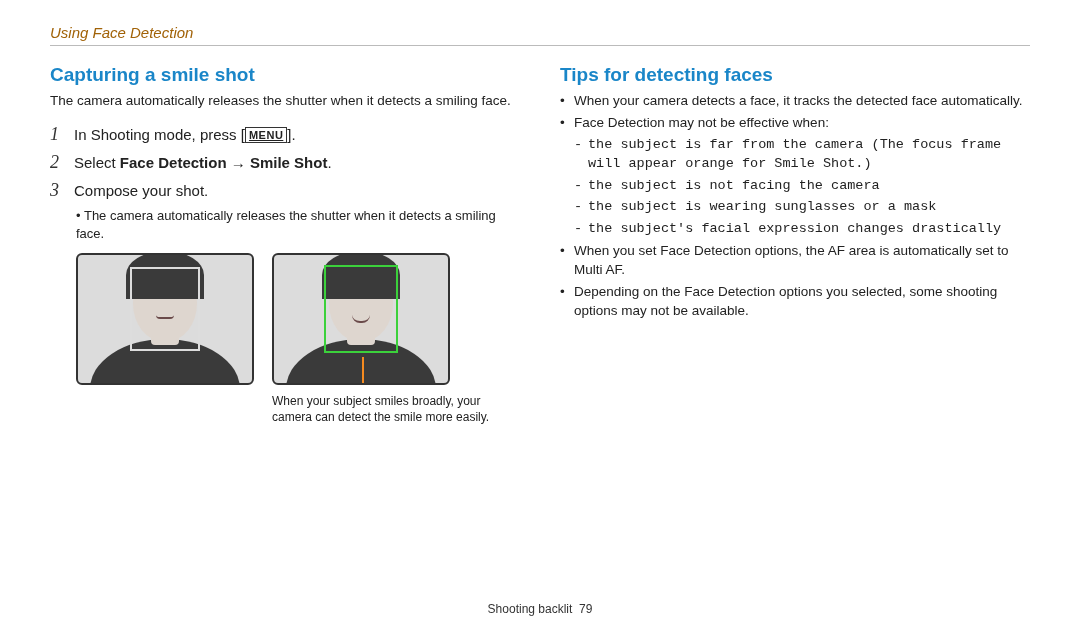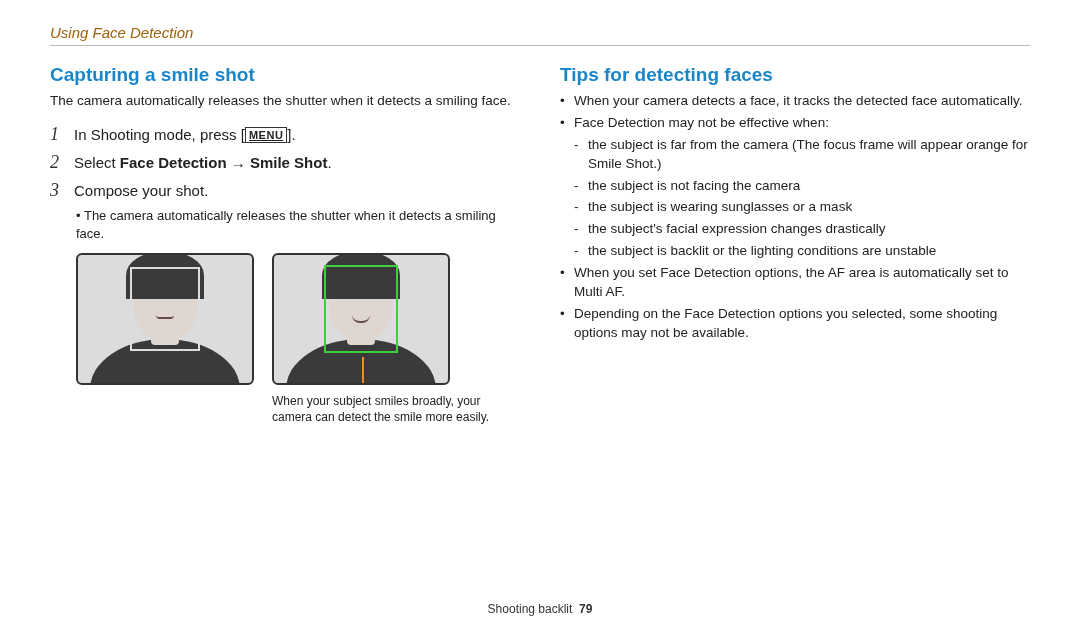--- a/index.html
+++ b/index.html
@@ -21,23 +21,23 @@
   .shots { display: flex; gap: 18px; margin-left: 26px; margin-top: 4px; }
   .shot-box { width: 178px; height: 132px; border: 2px solid #333; border-radius: 6px; background: #dcdcdc; position: relative; overflow: hidden; }
   .face-frame { position: absolute; border: 2px solid #ddd; }
   .face-frame.green { border-color: #3bd13b; }
   .connector { position: absolute; width: 2px; height: 30px; background: #f58a1f; left: 88px; top: 102px; z-index: 5; }
   .caption { margin-left: 222px; margin-top: 8px; font-size: 12px; line-height: 1.35; max-width: 230px; }
   .tips-list { font-size: 13.5px; line-height: 1.4; }
   .tips-list li { list-style: none; position: relative; padding-left: 14px; margin-bottom: 3px; }
   .tips-list li::before { content: "•"; position: absolute; left: 0; }
   .tips-list .sub li::before { content: "-"; }
-  .tips-list .sub { margin-left: 14px; margin-top: 0; margin-bottom: 3px; }
+  .tips-list .sub { margin-left: 14px; margin-top: 0; margin-bottom: 3px; font-family: Liberation Mono, monospace; }
   .footer { position: absolute; bottom: 14px; left: 0; width: 100%; text-align: center; font-size: 12px; color: #333; }
-  .footer .pnum { font-weight: 700; }
+  .footer .pnum { font-weight: 400; }
   
   .sil { position: absolute; left: 50%; transform: translateX(-50%); bottom: 0; }
   .shoulders { width: 150px; height: 50px; background: #3a3a3a; border-radius: 50% 50% 0 0 / 100% 100% 0 0; position: absolute; bottom: -6px; left: 50%; transform: translateX(-50%); }
   .neck { width: 28px; height: 18px; background: #ded6cf; position: absolute; bottom: 38px; left: 50%; transform: translateX(-50%); border-radius: 4px; }
   .head { width: 64px; height: 82px; background: #ded6cf; position: absolute; bottom: 42px; left: 50%; transform: translateX(-50%); border-radius: 50% 50% 46% 46% / 54% 54% 46% 46%; }
   .hair { width: 78px; height: 48px; background: #3a3a3a; position: absolute; bottom: 84px; left: 50%; transform: translateX(-50%); border-radius: 50% 50% 0 0; }
   .eye { width: 6px; height: 3px; background: #555; position: absolute; border-radius: 2px; }
   .eye.l { left: 18px; top: 34px; } .eye.r { right: 18px; top: 34px; }
   .mouth { width: 18px; height: 4px; border-bottom: 2px solid #6a4a4a; position: absolute; left: 50%; transform: translateX(-50%); top: 56px; border-radius: 0 0 10px 10px; }
   .mouth.smile { height: 8px; border-radius: 0 0 12px 12px; }
@@ -111,21 +111,20 @@
     <div class="col">
       <div class="section-title">Tips for detecting faces</div>
       <ul class="tips-list">
         <li>When your camera detects a face, it tracks the detected face automatically.</li>
         <li>Face Detection may not be effective when:</li>
         <ul class="tips-list sub">
           <li>the subject is far from the camera (The focus frame will appear orange for Smile Shot.)</li>
           <li>the subject is not facing the camera</li>
           <li>the subject is wearing sunglasses or a mask</li>
           <li>the subject's facial expression changes drastically</li>
-          <li>the subject is backlit or the lighting conditions are unstable</li>
         </ul>
         <li>When you set Face Detection options, the AF area is automatically set to Multi AF.</li>
         <li>Depending on the Face Detection options you selected, some shooting options may not be available.</li>
       </ul>
     </div>
   </div>
 
   <div class="footer">
     <span>Shooting backlit</span>&nbsp;&nbsp;<span class="pnum">79</span>
   </div>

